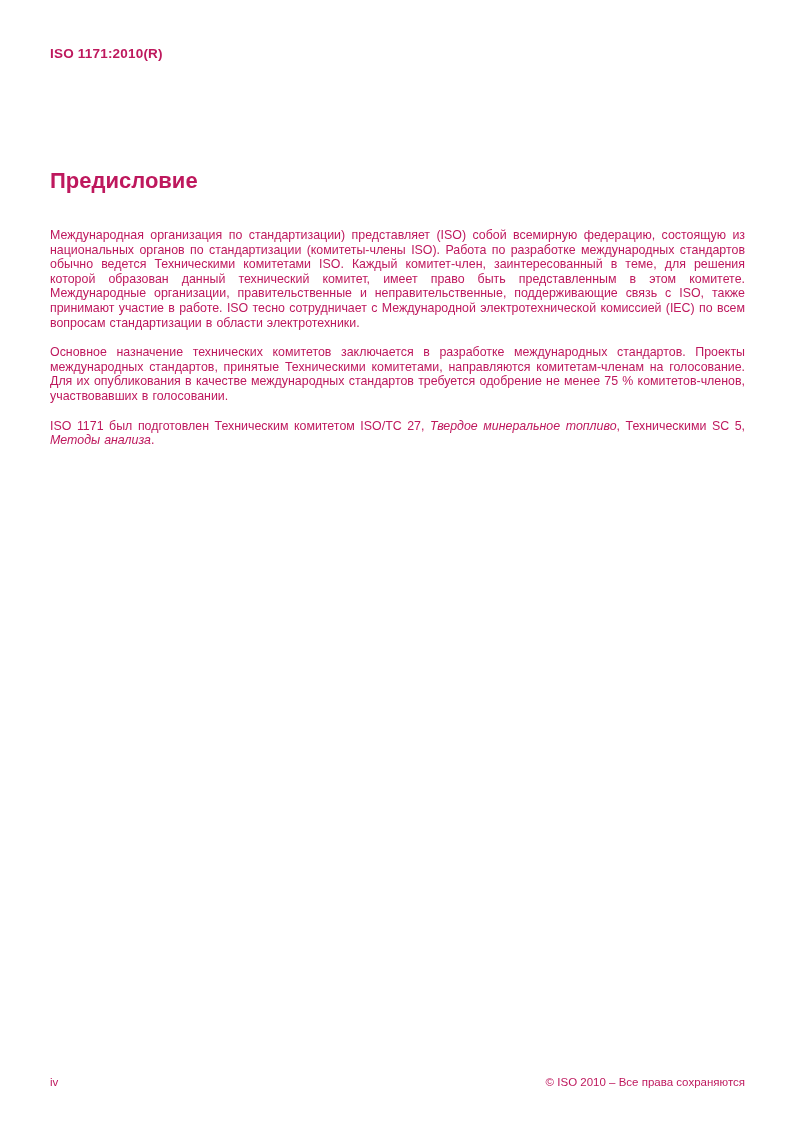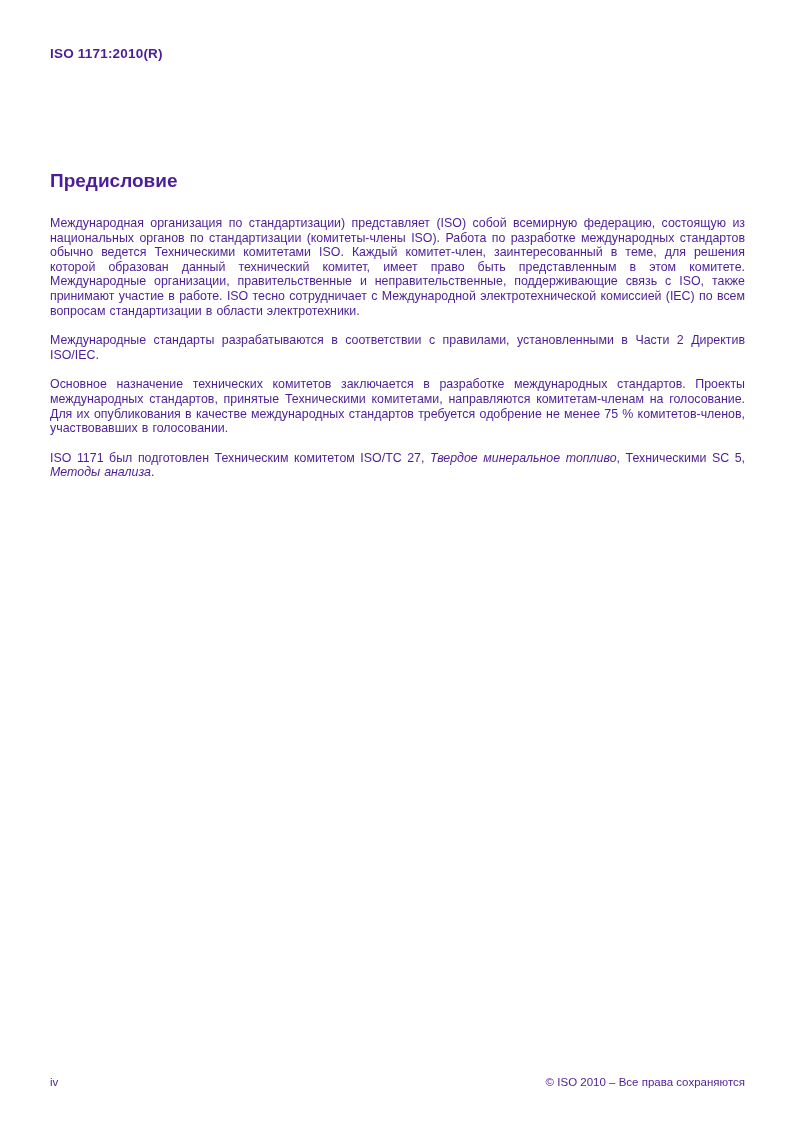--- a/index.html
+++ b/index.html
@@ -6,41 +6,41 @@
     margin: 0;
     padding: 0;
     background: #ffffff;
   }
   .page {
     position: relative;
     width: 793px;
     height: 1122px;
     background: #ffffff;
     font-family: "Liberation Sans", "DejaVu Sans", sans-serif;
-    color: #4c1d95;
+    color: #be185d;
     overflow: hidden;
   }
   .doc-header {
     position: absolute;
     top: 46px;
     left: 50px;
     font-size: 13.5px;
     font-weight: bold;
     letter-spacing: 0.2px;
   }
   .content {
     position: absolute;
     top: 170px;
     left: 50px;
     width: 695px;
   }
   .foreword-title {
-    font-size: 19px;
+    font-size: 22px;
     font-weight: bold;
-    margin: 0 0 24px 0;
+    margin: 0 0 36px 0;
     line-height: 22px;
   }
   .content p {
     font-size: 12.4px;
     line-height: 14.6px;
     text-align: justify;
     margin: 8px 0 15px 0;
     word-spacing: 0.6px;
   }
   .content p em {
@@ -63,21 +63,20 @@
 <div class="page">
 
   <div class="doc-header">ISO 1171:2010(R)</div>
 
   <div class="content">
 
     <h1 class="foreword-title">Предисловие</h1>
 
     <p>Международная организация по стандартизации) представляет (ISO) собой всемирную федерацию, состоящую из национальных органов по стандартизации (комитеты-члены ISO). Работа по разработке международных стандартов обычно ведется Техническими комитетами ISO. Каждый комитет-член, заинтересованный в теме, для решения которой образован данный технический комитет, имеет право быть представленным в этом комитете. Международные организации, правительственные и неправительственные, поддерживающие связь с ISO, также принимают участие в работе. ISO тесно сотрудничает с Международной электротехнической комиссией (IEC) по всем вопросам стандартизации в области электротехники.</p>
 
-    <p>Международные стандарты разрабатываются в соответствии с правилами, установленными в Части 2 Директив ISO/IEC.</p>
 
     <p>Основное назначение технических комитетов заключается в разработке международных стандартов. Проекты международных стандартов, принятые Техническими комитетами, направляются комитетам-членам на голосование. Для их опубликования в качестве международных стандартов требуется одобрение не менее 75 % комитетов-членов, участвовавших в голосовании.</p>
 
 
     <p><span>ISO 1171 был подготовлен Техническим комитетом ISO/TC 27, </span><em>Твердое минеральное топливо</em><span>, Техническими SC 5, </span><em>Методы анализа</em><span>.</span></p>
 
 
   </div>
 
   <div class="doc-footer">

